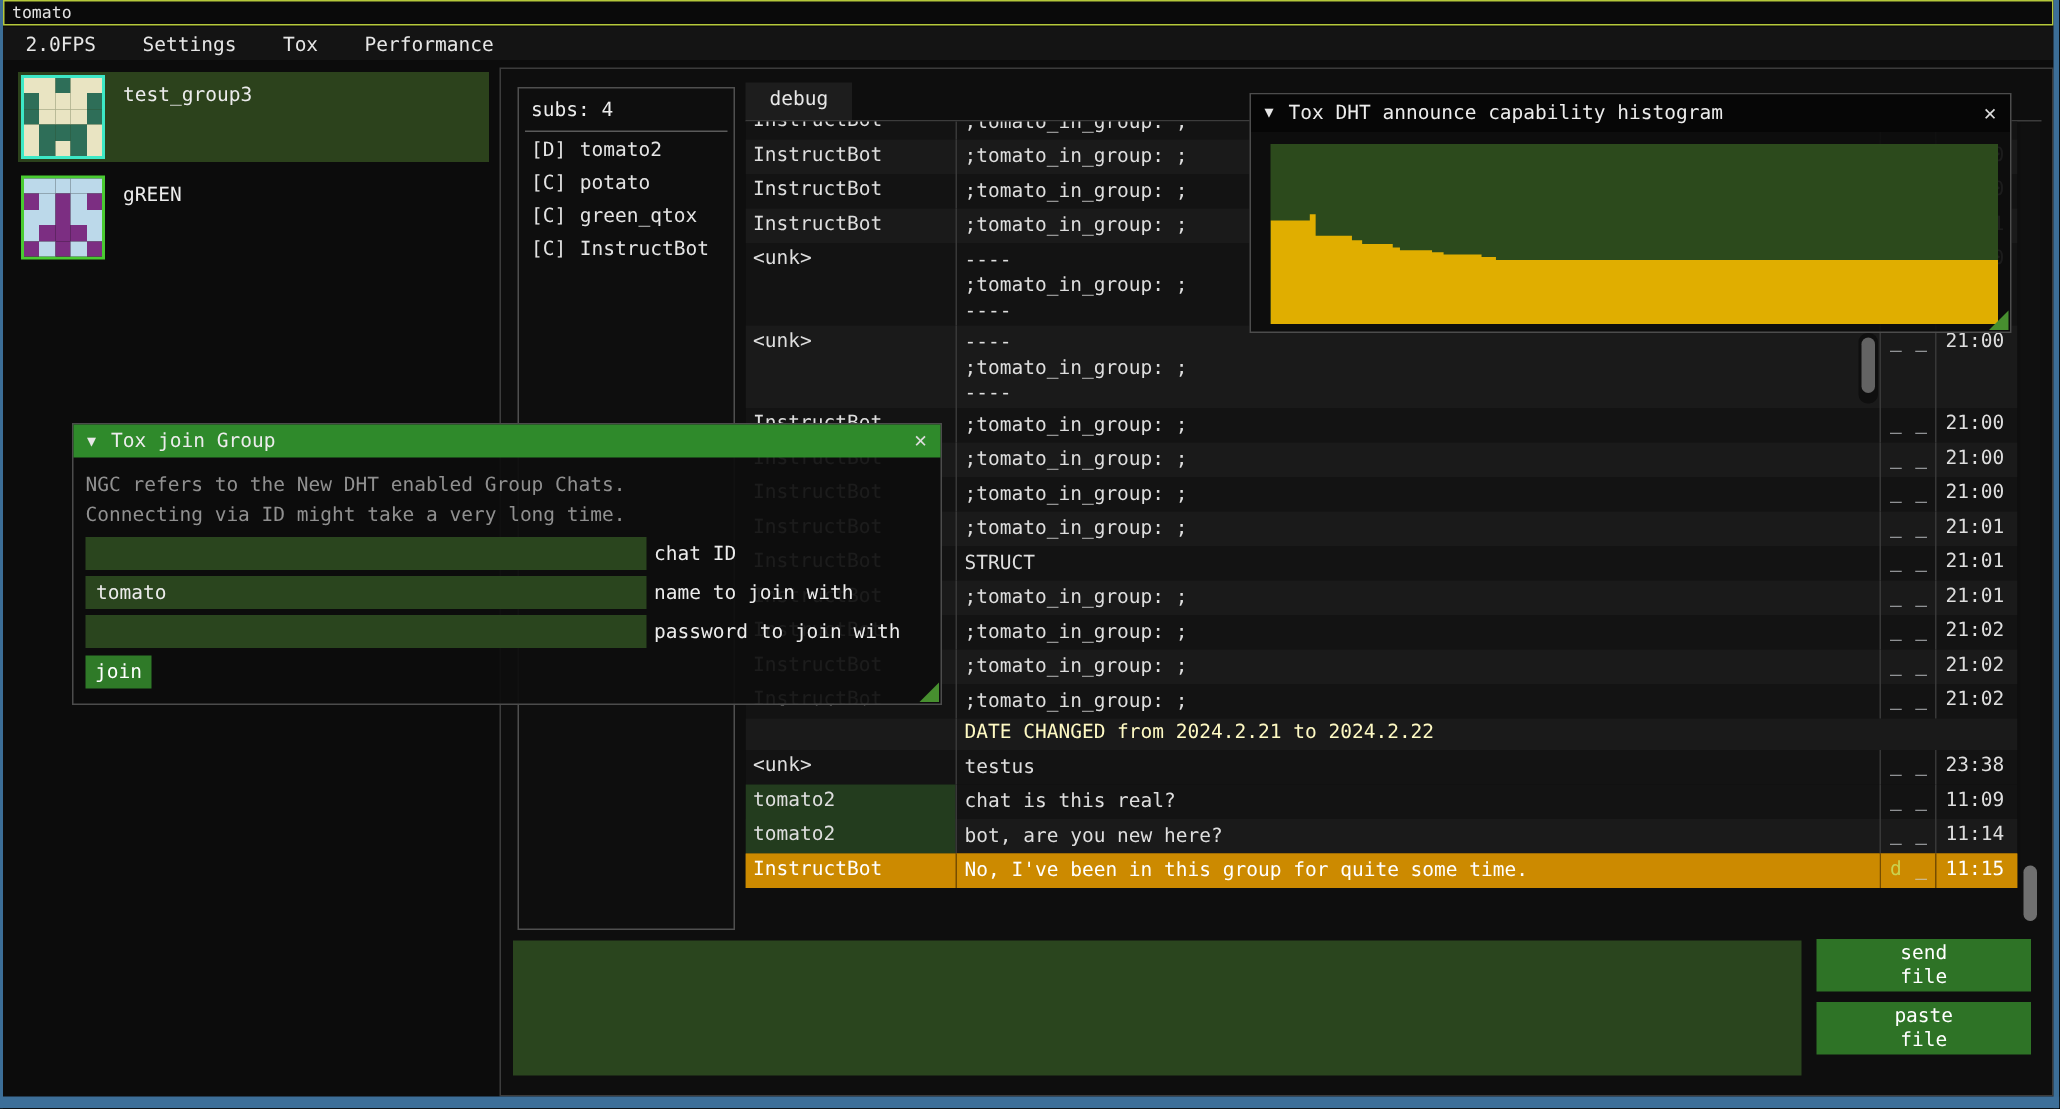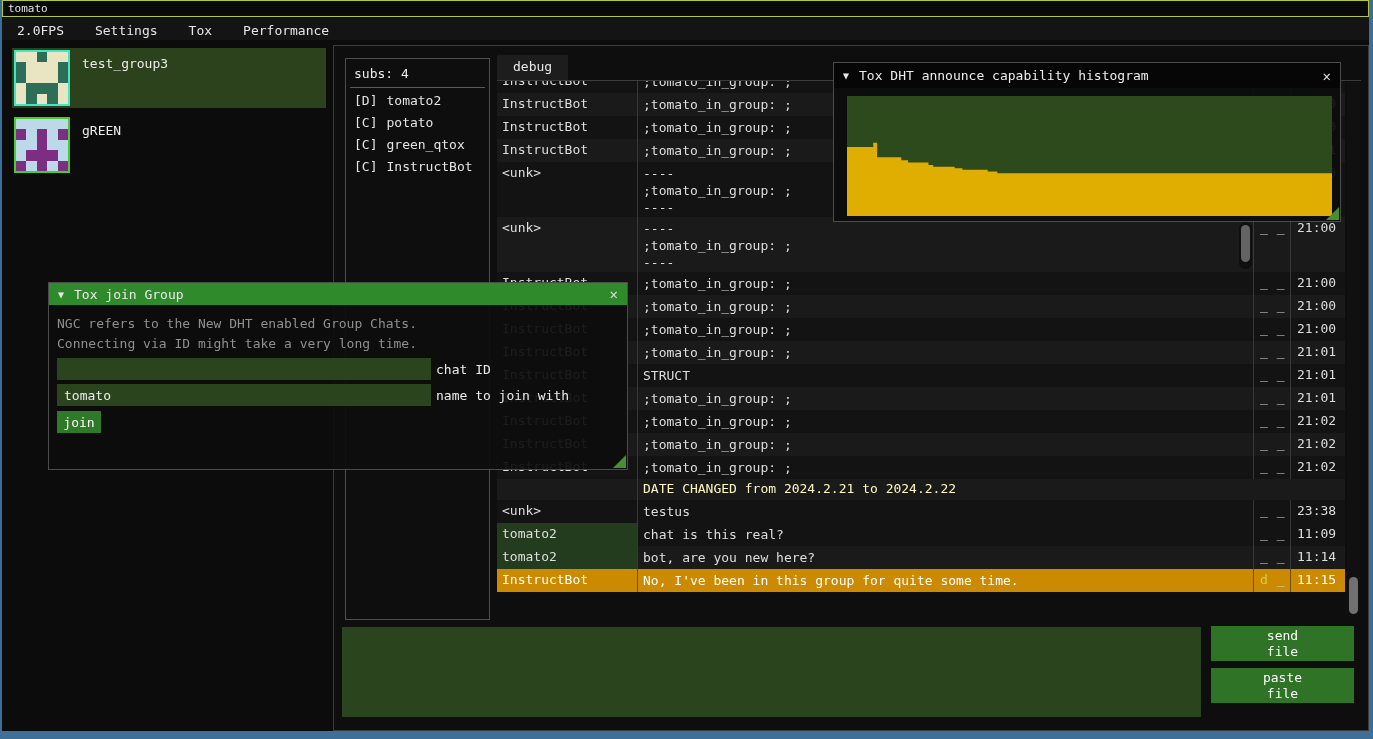--- a/index.html
+++ b/index.html
@@ -249,20 +249,24 @@
     <div class="jinfo">NGC refers to the New DHT enabled Group Chats.</div>
     <div class="jinfo" style="margin-top:0;">Connecting via ID might take a very long time.</div>
     <div class="jrow">
       <input type="text" value="" style="">
       <label>chat ID</label>
     </div>
     <div class="jrow">
       <input type="text" value="tomato" style="">
       <label>name to join with</label>
     </div>
+    <div class="jrow">
+      <input type="text" value="" style="">
+      <label>password to join with</label>
+    </div>
     <button id="joinbtn">join</button>
     <div class="grip"></div>
   </div>
 
   <div id="frame-left" class="abs"></div>
   <div id="frame-right" class="abs"></div>
   <div id="frame-bottom" class="abs"></div>
 </div>
 
 </body></html>

